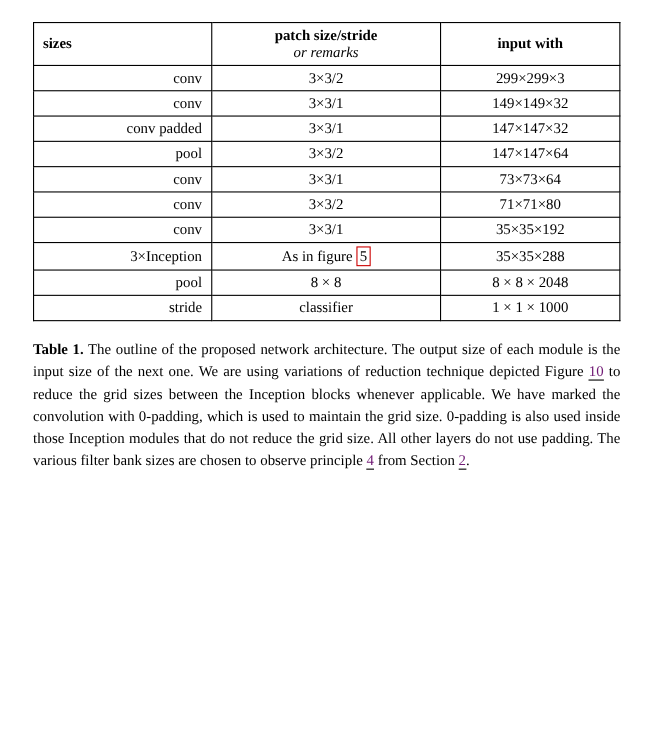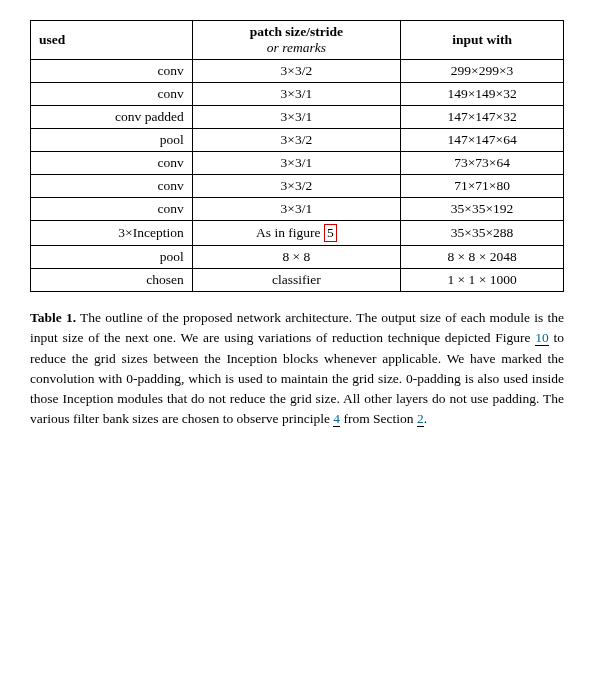--- a/index.html
+++ b/index.html
@@ -66,32 +66,32 @@
     .caption {
       font-size: 13.5px;
       line-height: 1.5;
       text-align: justify;
       margin-top: 6px;
     }
 
     .caption .link {
       border-bottom: 1px solid #000;
       text-decoration: none;
-      color: #0369a1;
+      color: #701a75;
     }
   </style>
 </head>
 <body>
 
 <div class="table-container">
   <table>
     <thead>
       <tr>
         <th class="th-type">
-          <span>used</span>
+          <span>sizes</span>
         </th>
         <th class="th-patch">
           <span>patch size/stride</span>
           <span class="sub">or remarks</span>
         </th>
         <th>
           <span>input with</span>
         </th>
       </tr>
     </thead>
@@ -135,21 +135,21 @@
           <td class="td-type">3×Inception</td>
           <td>As in figure <span class="highlight-box">5</span></td>
           <td>35×35×288</td>
         </tr>
         <tr>
           <td class="td-type">pool</td>
           <td>8 × 8</td>
           <td>8 × 8 × 2048</td>
         </tr>
         <tr>
-          <td class="td-type">chosen</td>
+          <td class="td-type">stride</td>
           <td>classifier</td>
           <td>1 × 1 × 1000</td>
         </tr>
       </tbody>
   </table>
 </div>
 
 <div class="caption">
   <strong>Table 1.</strong><span> The outline of the proposed network architecture.  The output size of each module is the input size of the next one.  We are using variations of reduction technique depicted Figure </span><span class="link">10</span><span> to reduce the grid sizes between the Inception blocks whenever applicable.  We have marked the convolution with 0-padding, which is used to maintain the grid size.  0-padding is also used inside those Inception modules that do not reduce the grid size.  All other layers do not use padding.  The various filter bank sizes are chosen to observe principle </span><span class="link">4</span><span> from Section </span><span class="link">2</span><span>.</span>
 </div>

